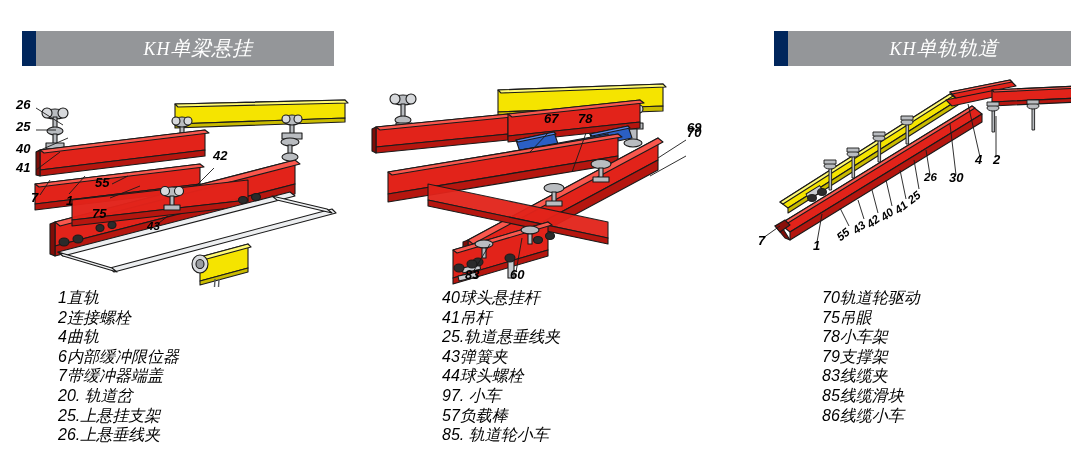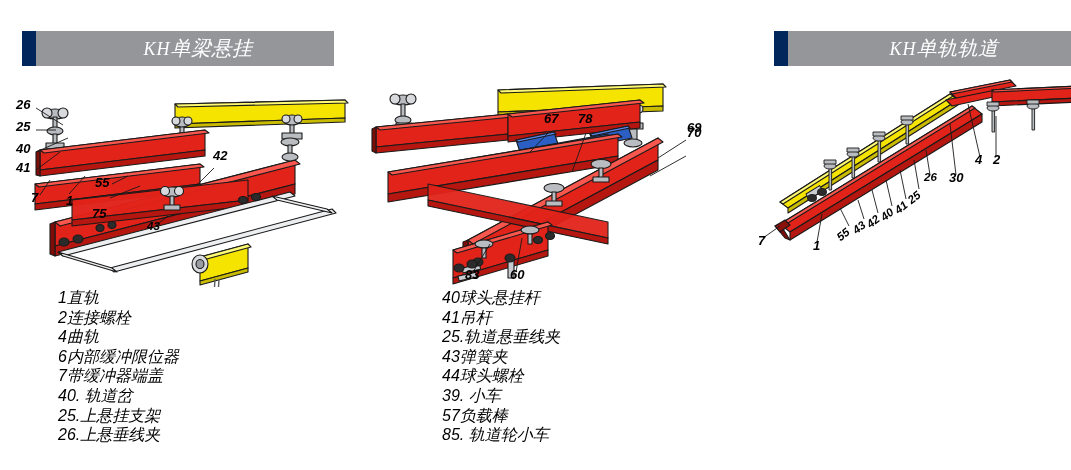--- a/index.html
+++ b/index.html
@@ -188,21 +188,21 @@
       <span class="lbl" style="left:213px;top:149px">42</span>
       <span class="lbl sm" style="left:147px;top:221px">43</span>
     </div>
 
     <div class="legend">
       <div class="legend-item">1直轨</div>
       <div class="legend-item">2连接螺栓</div>
       <div class="legend-item">4曲轨</div>
       <div class="legend-item">6内部缓冲限位器</div>
       <div class="legend-item">7带缓冲器端盖</div>
-      <div class="legend-item">40. 轨道岔</div>
+      <div class="legend-item">20. 轨道岔</div>
       <div class="legend-item">25.上悬挂支架</div>
       <div class="legend-item">26.上悬垂线夹</div>
     </div>
   </section>
 
   <section class="panel" id="panel-1">
 
 
     <div class="canvas">
       <svg width="382" height="215" viewBox="0 0 382 215" xmlns="http://www.w3.org/2000/svg">
@@ -313,21 +313,21 @@
       <span class="lbl" style="left:107px;top:268px">83</span>
       <span class="lbl" style="left:152px;top:268px">60</span>
     </div>
 
     <div class="legend">
       <div class="legend-item">40球头悬挂杆</div>
       <div class="legend-item">41吊杆</div>
       <div class="legend-item">25.轨道悬垂线夹</div>
       <div class="legend-item">43弹簧夹</div>
       <div class="legend-item">44球头螺栓</div>
-      <div class="legend-item">39. 小车</div>
+      <div class="legend-item">97. 小车</div>
       <div class="legend-item">57负载棒</div>
       <div class="legend-item">85. 轨道轮小车</div>
     </div>
   </section>
 
   <section class="panel" id="panel-2">
 
     <div class="hdr">
       <div class="hdr-bar"></div>
       <div class="hdr-body">
@@ -415,15 +415,24 @@
       <span class="lbl sm rot" style="left:112px;top:219px">42</span>
       <span class="lbl sm rot" style="left:126px;top:212px">40</span>
       <span class="lbl sm rot" style="left:140px;top:205px">41</span>
       <span class="lbl sm rot" style="left:153px;top:195px">25</span>
       <span class="lbl sm" style="left:164px;top:172px">26</span>
       <span class="lbl" style="left:189px;top:171px">30</span>
       <span class="lbl" style="left:215px;top:153px">4</span>
       <span class="lbl" style="left:233px;top:153px">2</span>
     </div>
 
+    <div class="legend">
+      <div class="legend-item">70轨道轮驱动</div>
+      <div class="legend-item">75吊眼</div>
+      <div class="legend-item">78小车架</div>
+      <div class="legend-item">79支撑架</div>
+      <div class="legend-item">83线缆夹</div>
+      <div class="legend-item">85线缆滑块</div>
+      <div class="legend-item">86线缆小车</div>
+    </div>
   </section>
 
 </div>
 
 </body></html>

